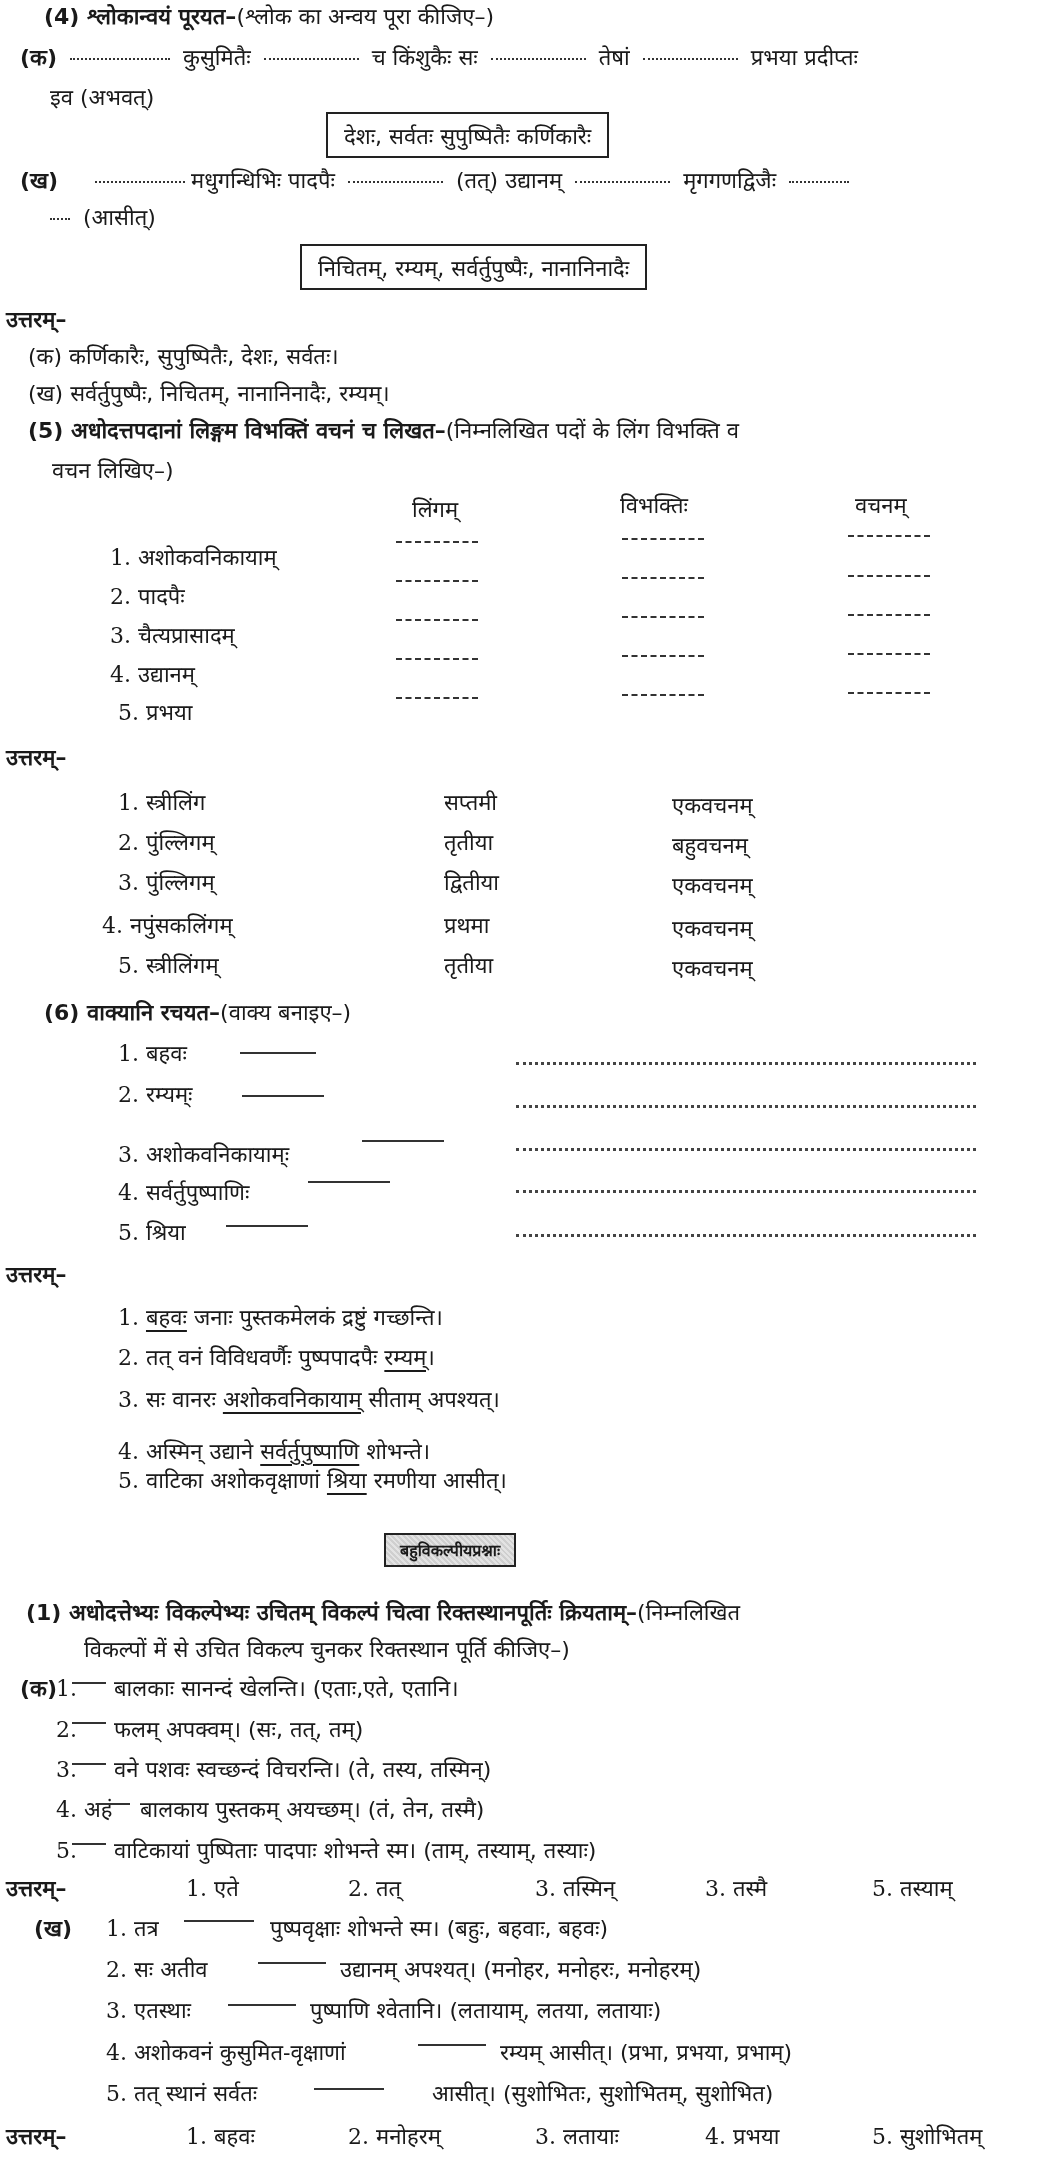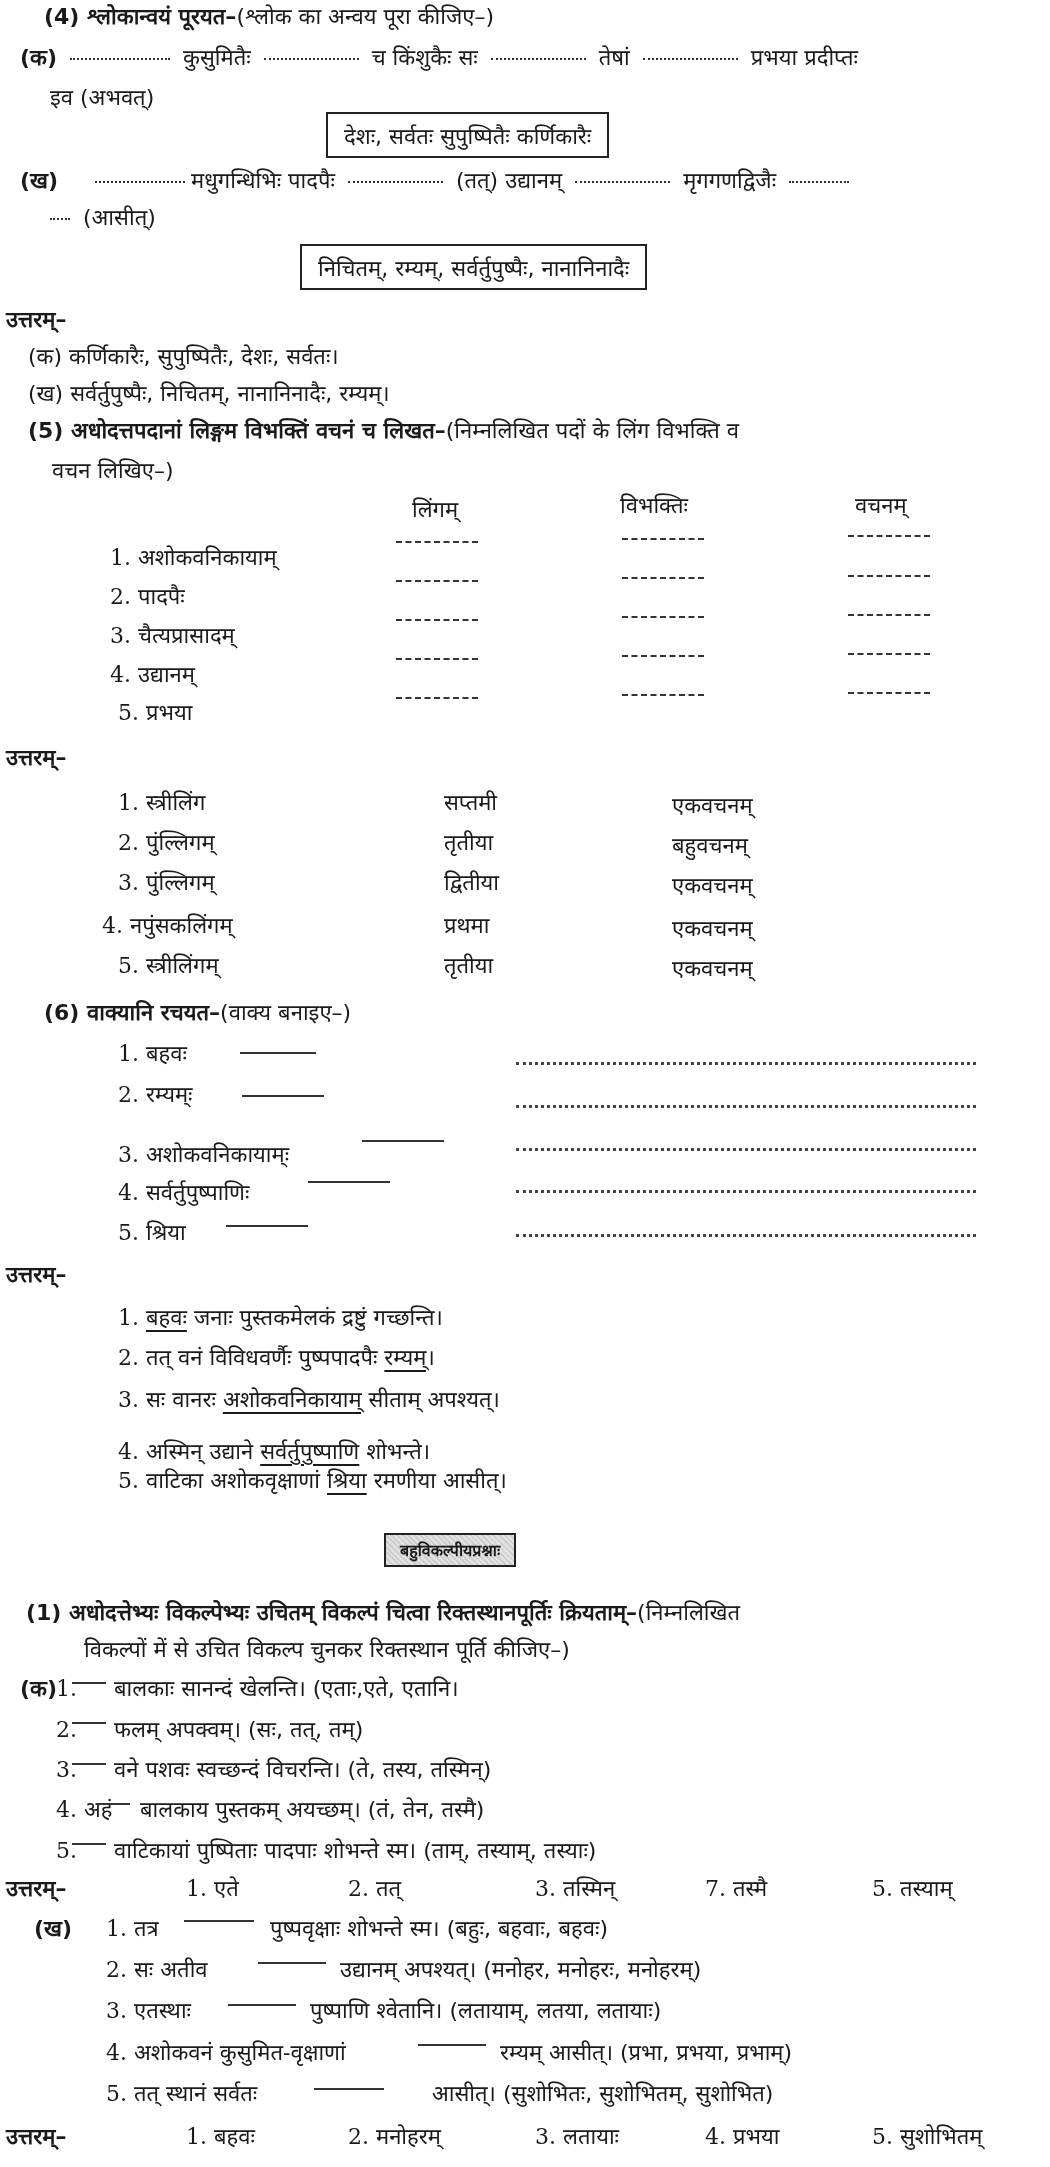--- a/index.html
+++ b/index.html
@@ -169,21 +169,21 @@
 <div class="abs" style="left:140px;top:1797px;">बालकाय पुस्तकम् अयच्छम्। (तं, तेन, तस्मै)</div>
 
 <div class="abs num" style="left:56px;top:1838px;">5.</div>
 <div class="blank" style="left:72px;top:1843px;width:34px;"></div>
 <div class="abs" style="left:114px;top:1838px;">वाटिकायां पुष्पिताः पादपाः शोभन्ते स्म। (ताम्, तस्याम्, तस्याः)</div>
 
 <div class="abs b" style="left:6px;top:1876px;">उत्तरम्–</div>
 <div class="abs num" style="left:186px;top:1876px;">1. एते</div>
 <div class="abs num" style="left:348px;top:1876px;">2. तत्</div>
 <div class="abs num" style="left:535px;top:1876px;">3. तस्मिन्</div>
-<div class="abs num" style="left:705px;top:1876px;">7. तस्मै</div>
+<div class="abs num" style="left:705px;top:1876px;">3. तस्मै</div>
 <div class="abs num" style="left:872px;top:1876px;">5. तस्याम्</div>
 
 <div class="abs b" style="left:34px;top:1916px;">(ख)</div>
 <div class="abs num" style="left:106px;top:1916px;"><span>1.</span> <span>तत्र</span></div>
 <div class="blank" style="left:184px;top:1920px;width:70px;"></div>
 <div class="abs" style="left:270px;top:1916px;">पुष्पवृक्षाः शोभन्ते स्म। (बहुः, बहवाः, बहवः)</div>
 
 <div class="abs num" style="left:106px;top:1957px;"><span>2.</span> <span>सः अतीव</span></div>
 <div class="blank" style="left:258px;top:1962px;width:68px;"></div>
 <div class="abs" style="left:340px;top:1957px;">उद्यानम् अपश्यत्। (मनोहर, मनोहरः, मनोहरम्)</div>

